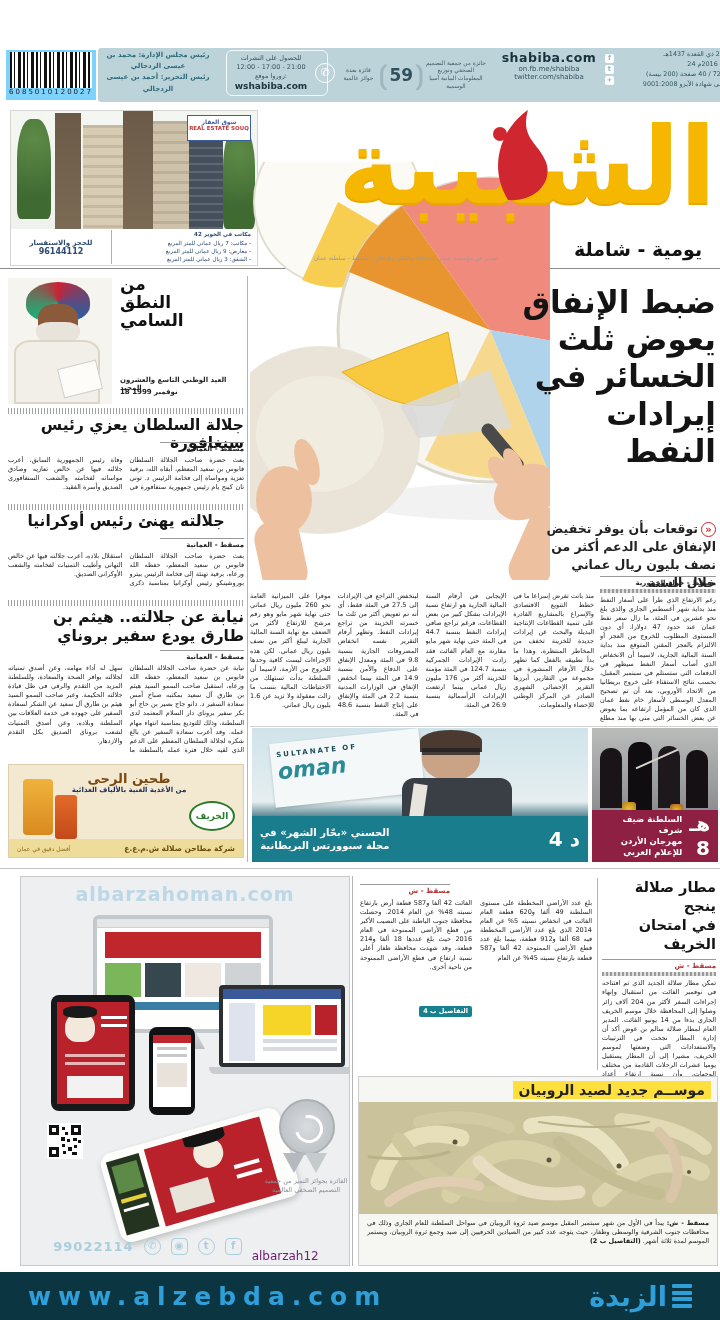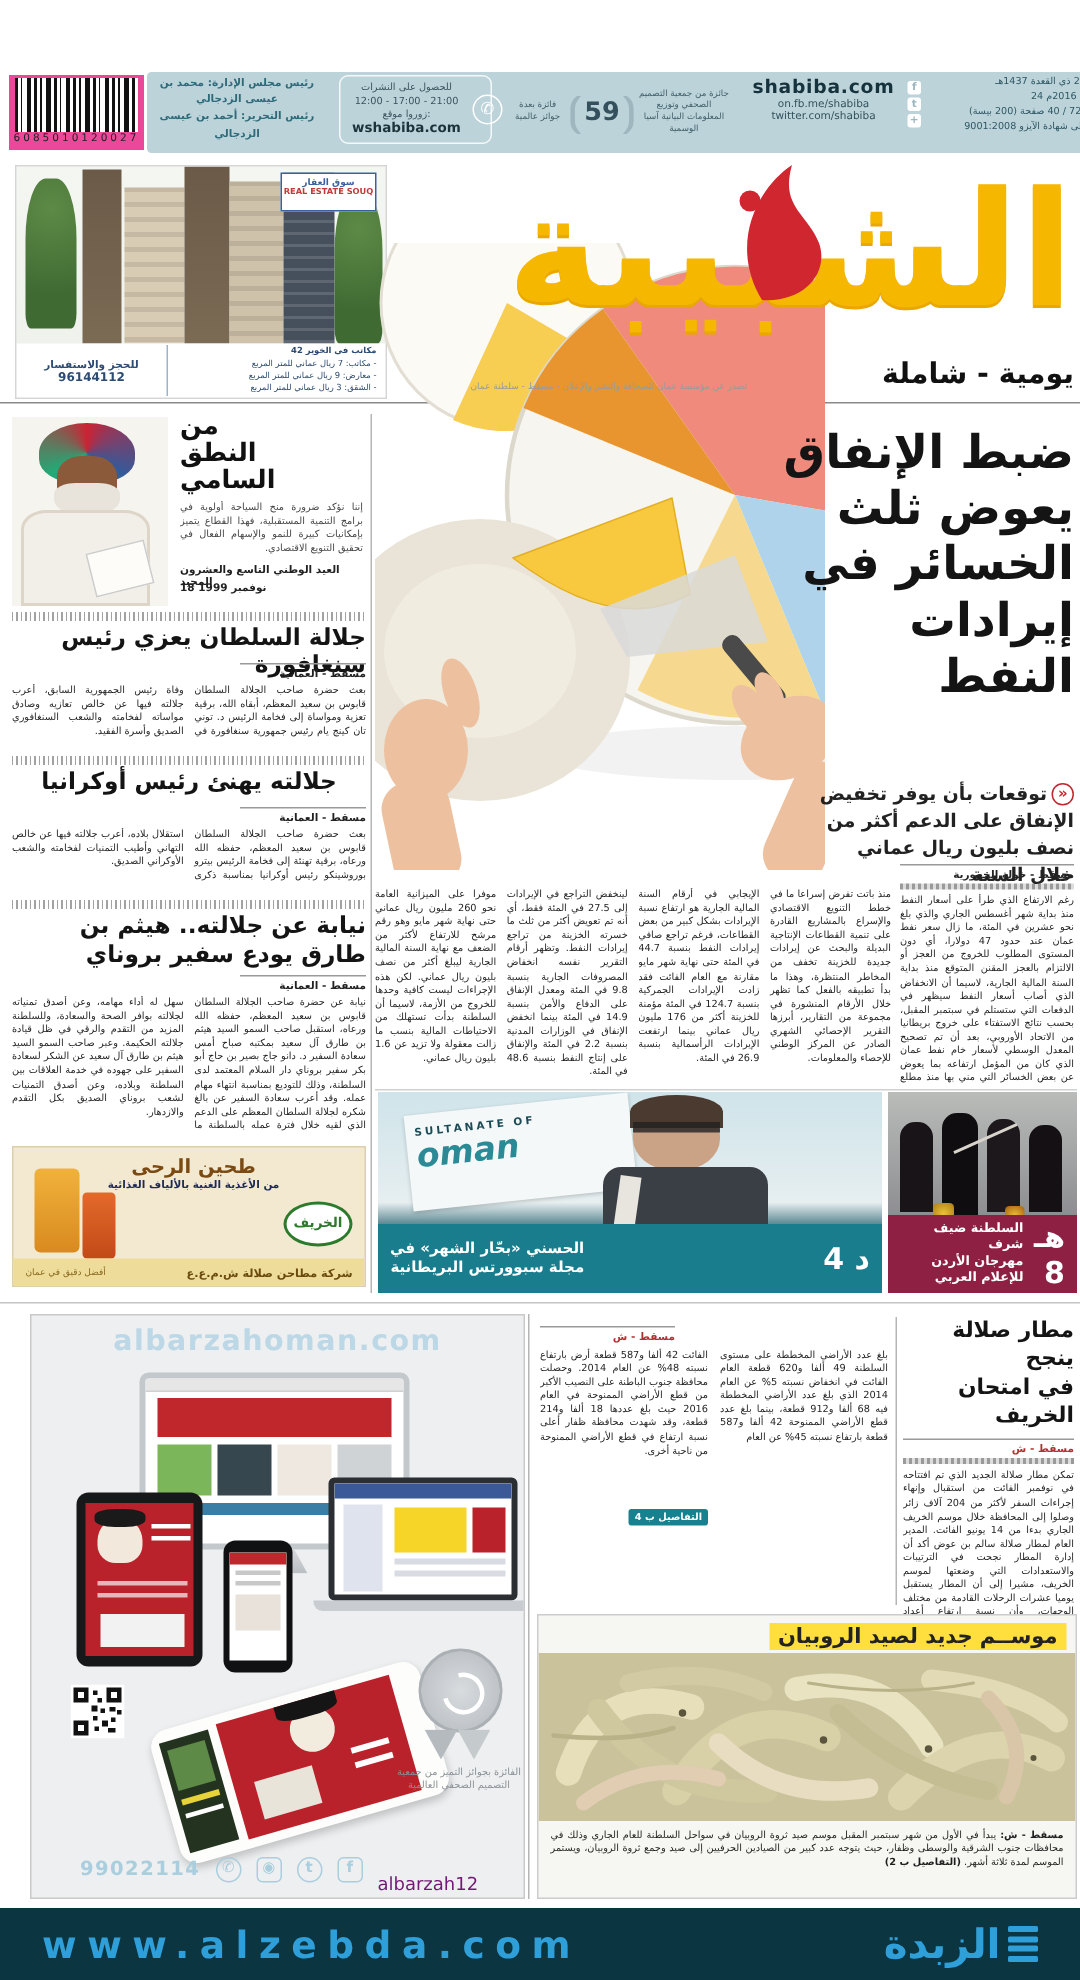--- a/index.html
+++ b/index.html
@@ -5,21 +5,21 @@
   html,body{margin:0;padding:0;background:#fff;}
   *{box-sizing:border-box;font-family:"DejaVu Sans",sans-serif;}
   #page{position:relative;width:720px;height:1320px;background:#fff;overflow:hidden;direction:rtl;}
   .abs{position:absolute;}
   .pre{white-space:pre-line;}
   .jt{text-align:justify;}
   .ltr{direction:ltr;}
   
   .topbar{top:46px;left:0;width:720px;height:58px;background:#fff;}
   .bluebar{position:absolute;top:2px;left:98px;width:720px;height:54px;background:#bdd3da;border-radius:3px;display:flex;direction:ltr;padding:2px 4px;gap:12px;}
-  .barcode{position:absolute;top:4px;left:6px;width:90px;height:50px;background:#ec4899;}
+  .barcode{position:absolute;top:4px;left:6px;width:90px;height:50px;background:#7dd3fc;}
   .bars{height:36px;margin:2px 4px 0 4px;background:repeating-linear-gradient(90deg,#111 0 2px,#fff 2px 4px,#111 4px 5px,#fff 5px 8px,#111 8px 11px,#fff 11px 13px);}
   .bcnum{font-size:7px;color:#222;text-align:center;letter-spacing:2px;}
   .pubtxt{width:112px;font-size:7px;font-weight:bold;color:#2d6b7a;text-align:center;line-height:1.6;}
   .bullet{width:102px;height:46px;border:1px solid #f5f8f9;border-radius:6px;color:#38525c;font-size:6.5px;text-align:center;padding:3px 14px 2px 2px;position:relative;line-height:1.35;}
   .bullet .url{font-weight:bold;font-size:9px;color:#1c333b;}
   .phicon{position:absolute;right:-8px;top:12px;width:20px;height:20px;border:1.5px solid #fff;border-radius:50%;color:#fff;font-size:11px;line-height:18px;text-align:center;background:transparent;}
   .award{width:146px;display:flex;align-items:center;gap:2px;direction:ltr;}
   .award .s{font-size:5.8px;color:#41606b;line-height:1.3;text-align:center;}
   .laurel{font-size:26px;color:#9fb6be;font-weight:bold;line-height:1;}
   .a59{font-size:17px;font-weight:bold;color:#33505c;}
@@ -27,21 +27,21 @@
   .siteblk .m{font-weight:bold;font-size:12.5px;letter-spacing:.5px;}
   .siteblk .u{font-size:7px;color:#31515c;}
   .socol{position:absolute;right:0;top:4px;display:flex;flex-direction:column;gap:2px;}
   .socol i{width:9px;height:9px;background:#fff;border-radius:2px;font-style:normal;font-size:7px;line-height:9px;color:#9bb6bf;text-align:center;font-weight:bold;}
   .dateblk{width:118px;font-size:6.4px;color:#2d5662;text-align:right;line-height:1.55;}
   .ilogo{width:40px;display:flex;justify-content:center;}
   .idrop{width:32px;height:32px;border:3px solid #fff;border-radius:12px 12px 12px 2px;color:#fff;font-size:17px;font-weight:bold;text-align:center;line-height:27px;}
   
   .relogo-box{top:110px;right:462px;left:10px;width:248px;height:156px;border:1px solid #d5d5d5;overflow:hidden;background:linear-gradient(#f4f6f2,#eef0ea);}
   .logo-word{top:88px;left:268px;width:448px;height:158px;font-size:106px;font-weight:bold;color:#f6b700;line-height:158px;z-index:3;text-shadow:0 2px 0 #e9a700;}
-  .tagline{top:238px;left:560px;width:156px;font-size:19px;font-weight:900;color:#111;text-align:right;z-index:3;}
+  .tagline{top:238px;left:560px;width:156px;font-size:19px;font-weight:900;color:#111;text-align:center;z-index:3;}
   .publine{top:254px;left:268px;width:230px;font-size:6px;color:#9a9a9a;text-align:right;z-index:3;}
   .hr{background:#8a8a8a;height:1px;}
   .stripes{height:6px;background:repeating-linear-gradient(90deg,#555 0 1px,transparent 1px 3px);opacity:.55;}
   
   .lead-h{top:284px;left:520px;width:196px;font-size:31px;line-height:1.2;font-weight:900;color:#141414;text-align:right;z-index:3;}
   .deck{top:520px;left:545px;width:171px;font-size:12.5px;font-weight:bold;color:#222;text-align:right;line-height:1.45;z-index:3;}
   .deckic{display:inline-block;width:15px;height:15px;border:1.5px solid #c4262e;border-radius:50%;color:#c4262e;font-size:10px;line-height:13px;text-align:center;font-weight:bold;margin-left:3px;vertical-align:middle;}
   .byl{font-size:7px;font-weight:bold;color:#222;text-align:right;border-top:1px solid #999;padding-top:2px;}
   .bylbar{height:4px;background:repeating-linear-gradient(90deg,#9a9a9a 0 2px,#ddd 2px 4px);margin-top:2px;}
   .body6{font-size:6.5px;line-height:1.4;color:#1d1d1d;overflow:hidden;}
@@ -210,21 +210,20 @@
     <div class="abs" style="top:2px;left:0;width:104px;height:126px;overflow:hidden;background:#f6f4ef;">
       <div class="abs" style="left:18px;top:4px;width:64px;height:40px;background:conic-gradient(#c23,#345a9a,#2a7,#c23);border-radius:50% 50% 40% 40%;"></div>
       <div class="abs" style="left:30px;top:26px;width:40px;height:34px;background:#8a5a3a;border-radius:40%;"></div>
       <div class="abs" style="left:28px;top:44px;width:44px;height:22px;background:#e8e4dc;border-radius:40% 40% 60% 60%;"></div>
       <div class="abs" style="left:6px;top:62px;width:86px;height:64px;background:#f2efe8;border-radius:20% 20% 0 0;box-shadow:inset 0 0 0 2px #ddd6c8;"></div>
       <div class="abs" style="left:52px;top:86px;width:40px;height:30px;background:#fdfcf8;border:1px solid #ccc;transform:rotate(-14deg);"></div>
     </div>
     <div class="abs pre" style="top:0;left:112px;width:122px;font-size:17px;font-weight:900;color:#111;text-align:left;line-height:1.05;">من
 النطق
 السامي</div>
-    <div class="abs body6 jt" style="top:58px;left:112px;width:122px;height:40px;color:#444;">إننا نؤكد ضرورة منح السياحة أولوية في برامج التنمية المستقبلية، فهذا القطاع يتميز بإمكانيات كبيرة للنمو والإسهام الفعال في تحقيق التنويع الاقتصادي.</div>
     <div class="abs" style="top:100px;left:112px;width:122px;font-size:7px;font-weight:bold;color:#222;text-align:left;">العيد الوطني التاسع والعشرون المجيد</div>
     <div class="abs ltr" style="top:112px;left:112px;width:122px;font-size:7px;font-weight:bold;color:#222;text-align:left;">18 نوفمبر 1999</div>
   </div>
   <div class="abs stripes" style="top:408px;left:8px;width:236px;"></div>
 
   <div class="abs h2l" style="top:416px;left:8px;width:236px;font-size:15.5px;">جلالة السلطان يعزي رئيس سنغافورة</div>
   <div class="abs byl" style="top:442px;left:160px;width:84px;">مسقط - العمانية</div>
   <div class="abs body6 jt cols2" style="top:456px;left:8px;width:236px;height:44px;">بعث حضرة صاحب الجلالة السلطان قابوس بن سعيد المعظم، أبقاه الله، برقية تعزية ومواساة إلى فخامة الرئيس د. توني تان كينج يام رئيس جمهورية سنغافورة في وفاة رئيس الجمهورية السابق، أعرب جلالته فيها عن خالص تعازيه وصادق مواساته لفخامته والشعب السنغافوري الصديق وأسرة الفقيد.</div>
   <div class="abs stripes" style="top:504px;left:8px;width:236px;"></div>
 

